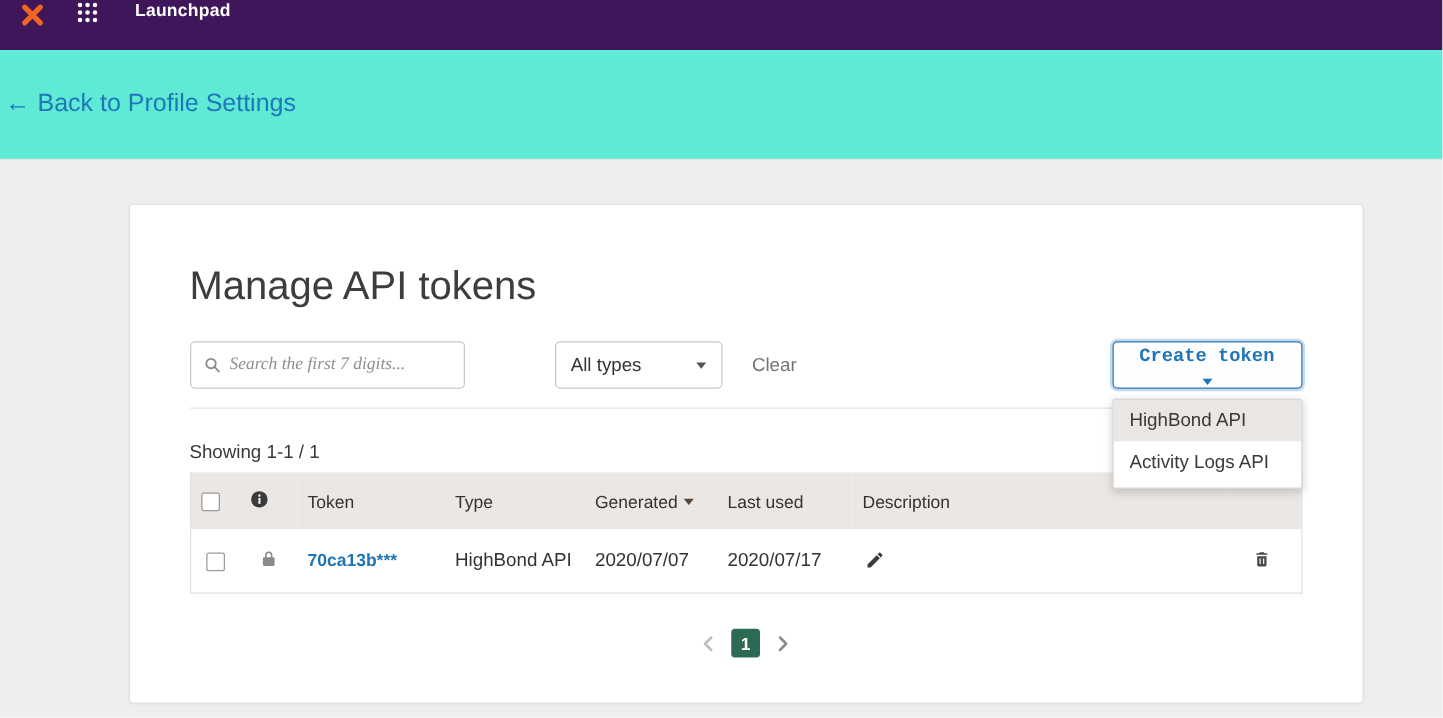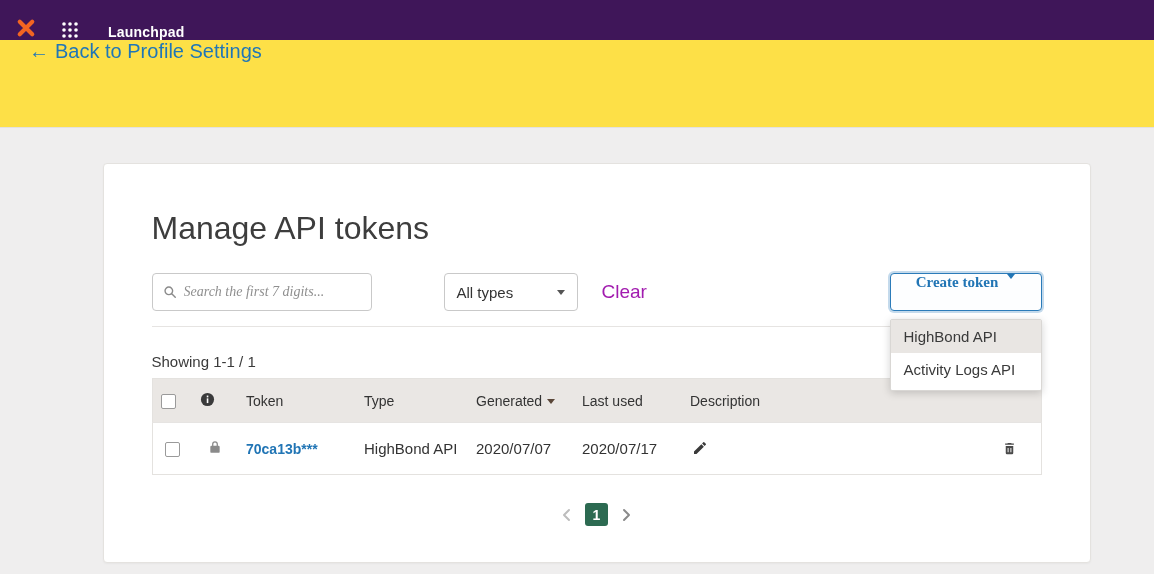--- a/index.html
+++ b/index.html
@@ -9,34 +9,34 @@
     background: #efeeee;
     color: #3a3a3a;
     overflow: hidden;
   }
 
   
   .topbar {
     height: 40px;
     background: #3f1659;
     display: flex;
-    align-items: flex-end;
+    align-items: flex-start;
     padding: 0 14px;
   }
   .topbar .logo { width: 24px; height: 24px; display: flex; align-items: center; justify-content: center; cursor: pointer; }
   .topbar .grid-btn { margin-left: 22px; width: 20px; height: 20px; display: flex; align-items: center; justify-content: center; cursor: pointer; }
   .topbar .app-name { margin-left: 28px; color: #fff; font-size: 14px; font-weight: 600; letter-spacing: .2px; }
 
   
   .backbar {
     height: 88px;
-    background: #fde047;
+    background: #5eead4;
     display: flex;
-    align-items: flex-start;
-    padding: 0 29px;
+    align-items: center;
+    padding: 0 4px;
     border-bottom: 1px solid #e3e1df;
   }
   .back-link {
     color: #1f76b8;
     font-size: 20px;
     text-decoration: none;
     cursor: pointer;
   }
   .back-link .arrow { margin-right: 6px; }
 
@@ -86,33 +86,33 @@
   .select.types { width: 134px; margin-left: 48px; }
 
   .caret {
     width: 0; height: 0;
     border-left: 4px solid transparent;
     border-right: 4px solid transparent;
     border-top: 5px solid #555;
     display: inline-block;
   }
 
-  .clear-link { color: #a21caf; font-size: 19px; cursor: pointer; }
+  .clear-link { color: #737373; font-size: 15px; cursor: pointer; }
 
   .create-wrap { margin-left: auto; position: relative; }
   .create-btn {
     height: 38px; min-width: 152px;
     background: #fdfeff;
     border: 1px solid #2b7bb9;
     box-shadow: 0 0 0 2px rgba(43,123,185,.28);
     border-radius: 4px;
     color: #2175b5; font-weight: 700; font-size: 15px;
-    font-family: Liberation Serif, serif;
-    display: flex; justify-content: center; gap: 9px;
-    padding: 0 14px; cursor: pointer;
+    font-family: Liberation Mono, monospace;
+    display: flex; align-items: center; justify-content: center; gap: 9px;
+    padding: 0 14px; cursor: pointer; flex-direction: column;
   }
   .create-btn .caret { border-top-color: #2175b5; }
 
   .menu {
     position: absolute;
     top: 46px; left: 0; right: 0;
     background: #fff;
     border: 1px solid #d9d7d4;
     border-radius: 2px;
     box-shadow: 0 2px 8px rgba(0,0,0,.18);

